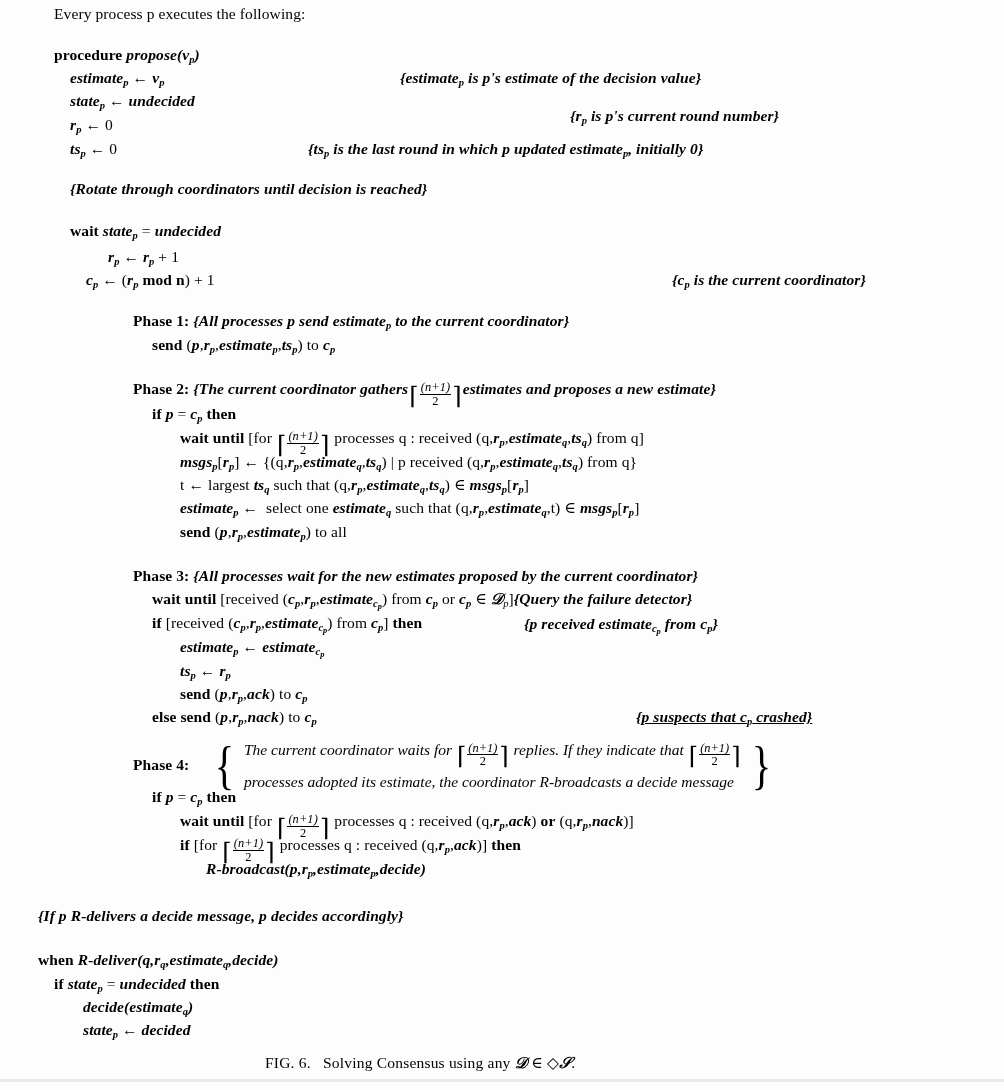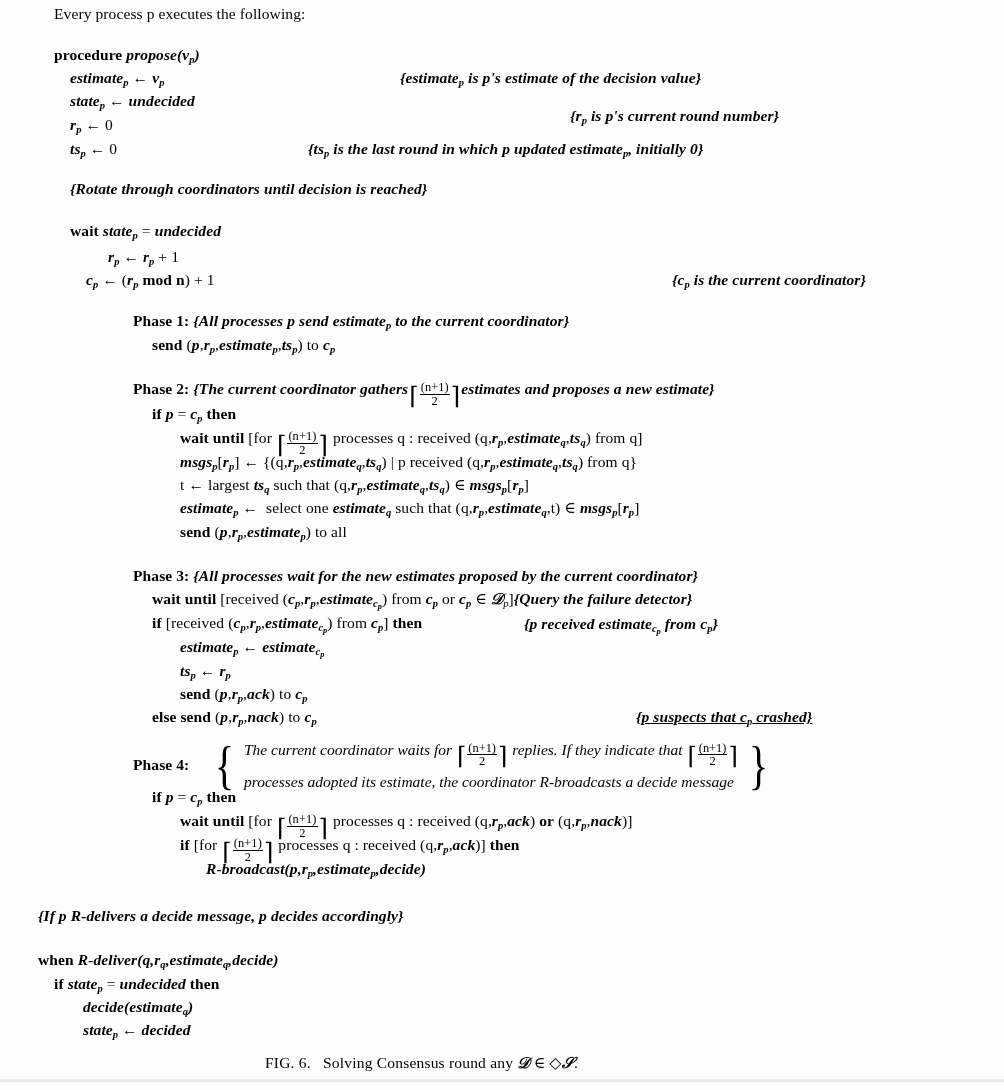--- a/index.html
+++ b/index.html
@@ -65,20 +65,21 @@
     display: inline-block;
     text-align: center;
     vertical-align: -0.30em;
     font-size: 0.80em;
     line-height: 1.02;
     margin: 0 1px;
   }
   .frac .num {
     display: block;
     padding: 0 1px;
+    font-style: italic;
   }
   .frac .den {
     display: block;
     border-top: 1.1px solid #000;
     padding: 0 1px;
   }
 
   
   .script {
     font-family: "DejaVu Serif", "Liberation Serif", serif;
@@ -279,18 +280,18 @@
     <span class="bd">if</span> <span class="bdit">state<sub>p</sub></span> = <span class="bdit">undecided</span> <span class="bd">then</span>
   </div>
   <div class="line bdit" style="left:83px; top:999px;">
     decide(estimate<sub>q</sub>)
   </div>
   <div class="line bdit" style="left:83px; top:1022px;">
     state<sub>p</sub> ← decided
   </div>
 
   <div class="caption" style="left:265px; top:1053px;">
-    <span class="smallcaps">FIG. 6.</span>&nbsp;&nbsp;&nbsp;<span>Solving Consensus round any</span> <span class="script">𝒟</span> ∈ ◇<span class="script">𝒮</span>.
+    <span class="smallcaps">FIG. 6.</span>&nbsp;&nbsp;&nbsp;<span>Solving Consensus using any</span> <span class="script">𝒟</span> ∈ ◇<span class="script">𝒮</span>.
   </div>
 
   <div class="bottomrule" style="top:1079px;"></div>
 
 </div>
 
 </body></html>

